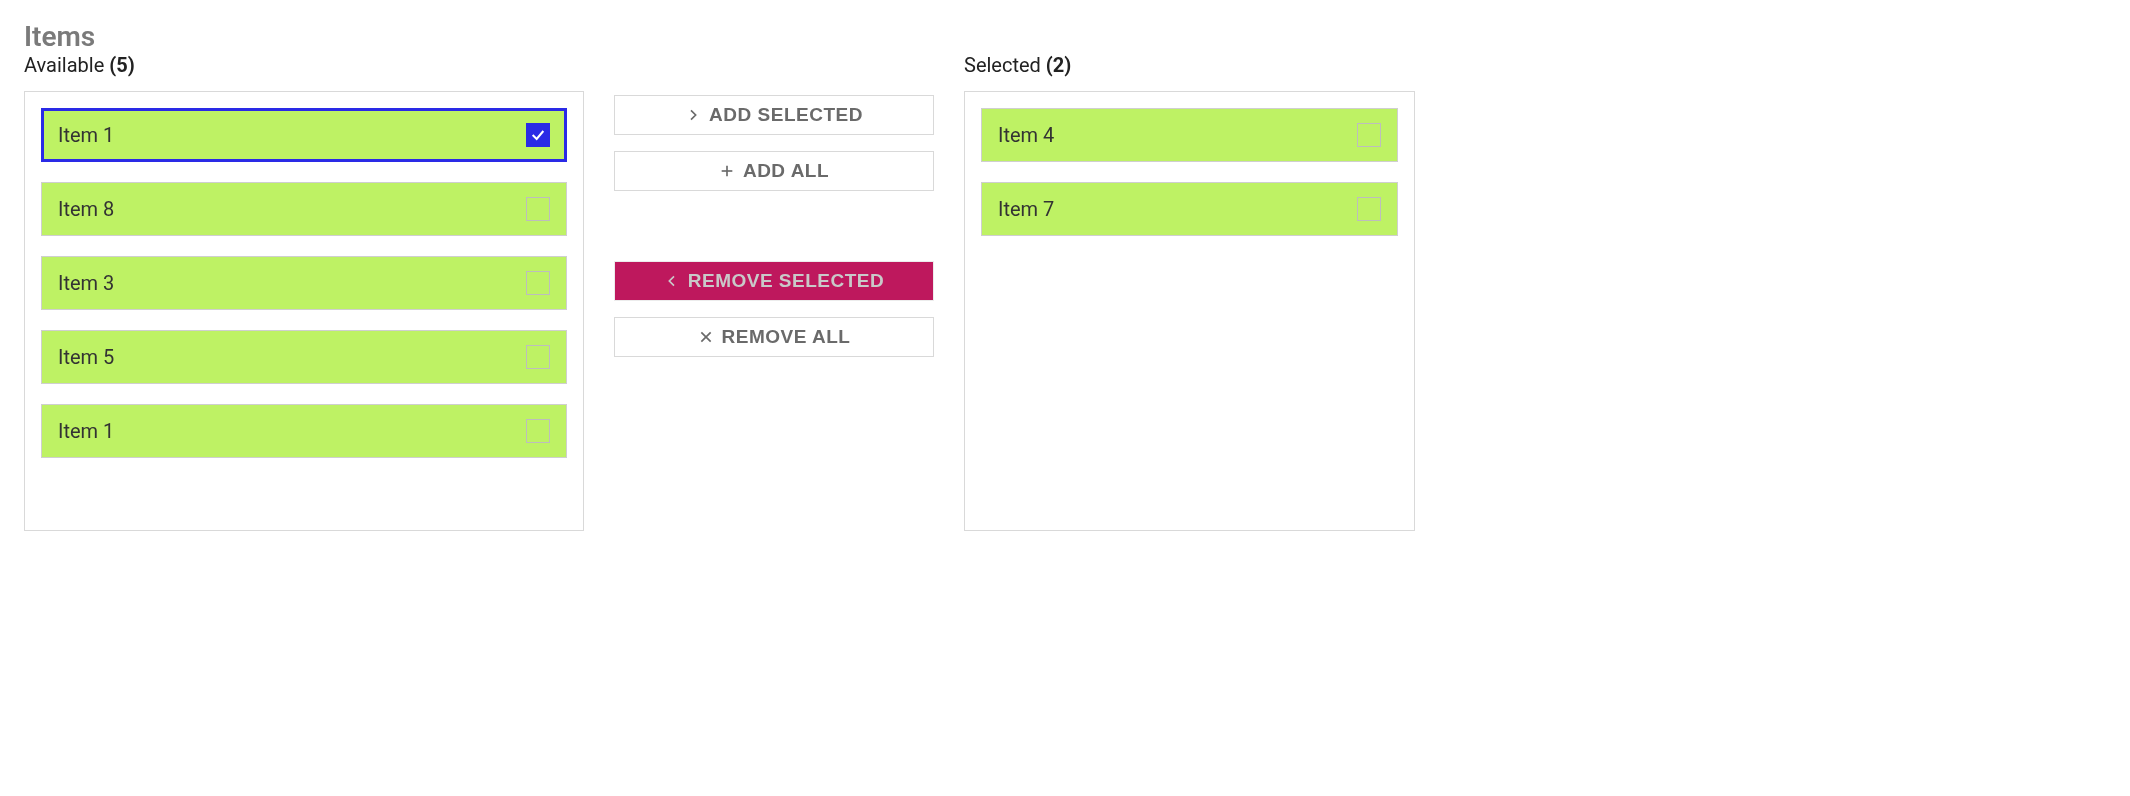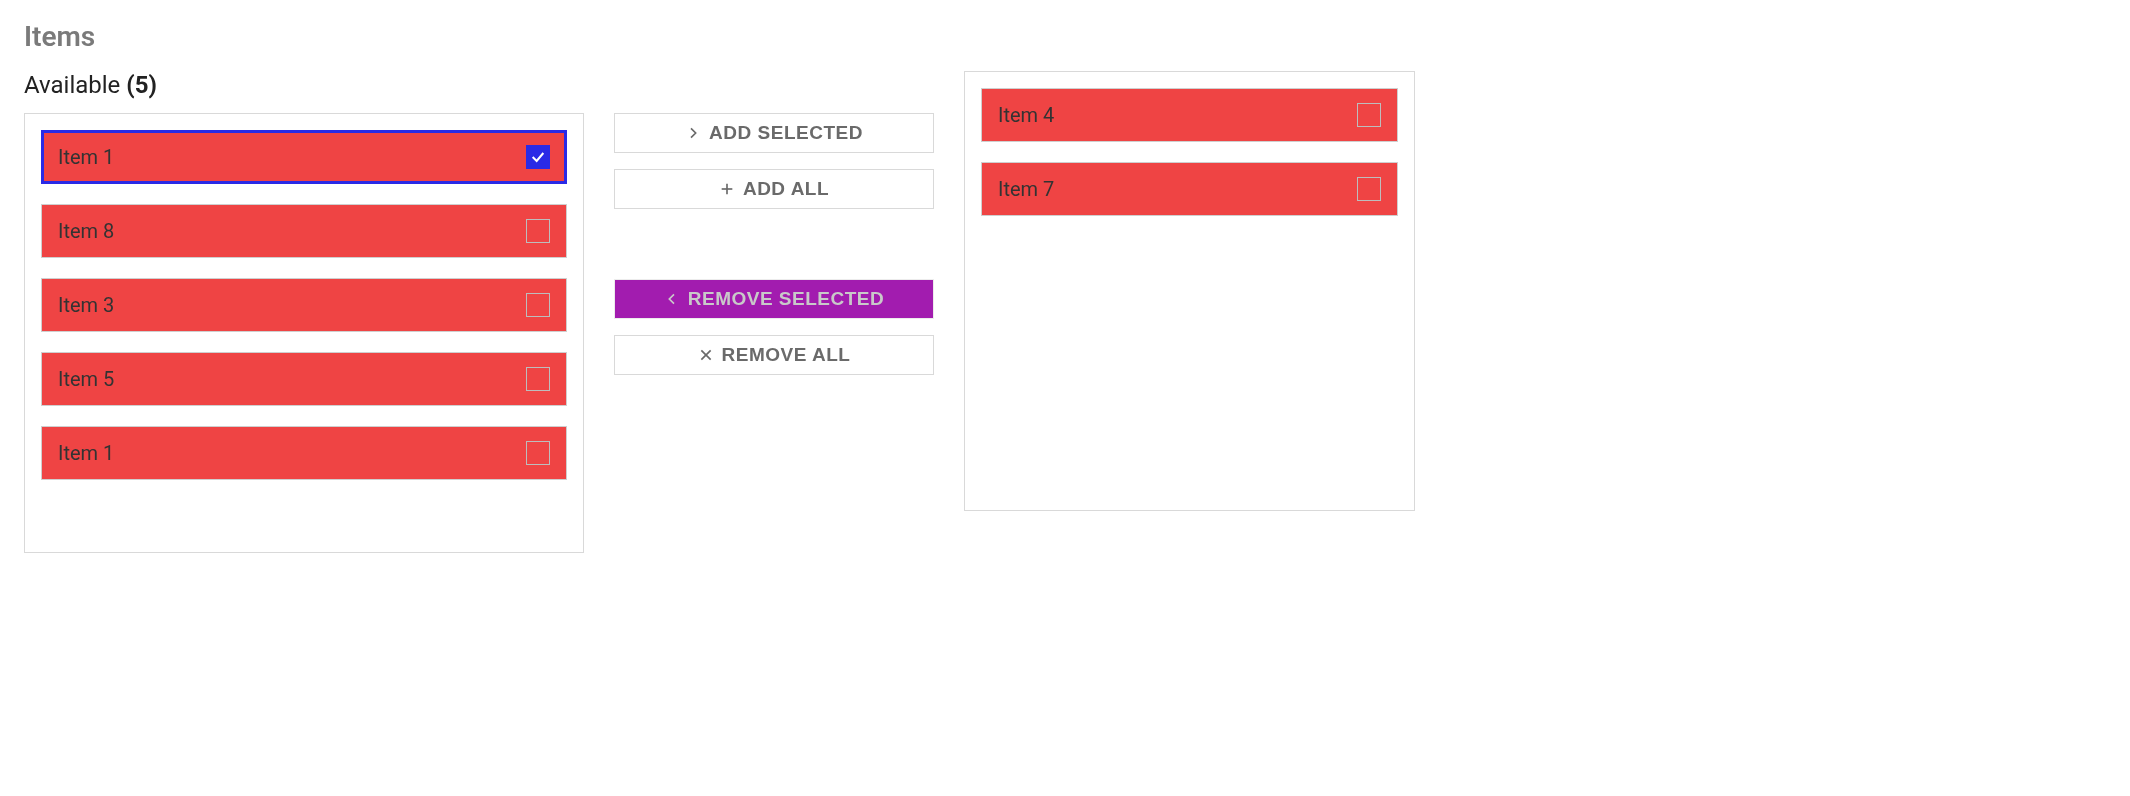--- a/index.html
+++ b/index.html
@@ -10,33 +10,32 @@
     body {
       font-family: -apple-system, BlinkMacSystemFont, "Segoe UI", Roboto, "Helvetica Neue", Arial, sans-serif;
       padding: 20px 24px;
       background: #fff;
       color: #333;
     }
     .section-title {
       font-size: 28px;
       font-weight: 600;
       color: #7a7a7a;
-      margin-bottom: 18px;
     }
     .dual-list {
       display: flex;
       align-items: flex-start;
       gap: 30px;
     }
     .panel-wrapper {
       display: flex;
       flex-direction: column;
     }
     .panel-label {
-      font-size: 24px;
+      font-size: 20px;
       color: #222;
       margin-bottom: 14px;
     }
     .panel-label .count {
       font-weight: 700;
     }
     .panel {
       border: 1px solid #d9d9d9;
       width: 560px;
       min-height: 440px;
@@ -48,21 +47,21 @@
     .list-item {
       display: flex;
       align-items: center;
       justify-content: space-between;
       border: 1px solid #cfcfcf;
       padding: 14px 16px;
       font-size: 20px;
       color: #333;
       margin-bottom: 20px;
       cursor: pointer;
-      background: #ef4444;
+      background: #bef264;
     }
     .list-item:last-child {
       margin-bottom: 16px;
     }
     .list-item.active {
       border: 3px solid #2a2ae6;
       padding: 12px 14px;
     }
     .checkbox {
       width: 24px;
@@ -111,21 +110,21 @@
       letter-spacing: 0.5px;
       color: #6a6a6a;
       display: flex;
       align-items: center;
       justify-content: center;
       gap: 8px;
       cursor: pointer;
       text-transform: uppercase;
     }
     .action-btn.disabled {
-      background: #a21caf;
+      background: #be185d;
       color: #c9c9c9;
       border-color: #ececec;
       cursor: not-allowed;
     }
     .action-btn .icon {
       display: inline-flex;
       align-items: center;
       justify-content: center;
     }
     .action-btn .icon svg {
@@ -215,20 +214,24 @@
               <line x1="5" y1="5" x2="19" y2="19"></line>
               <line x1="19" y1="5" x2="5" y2="19"></line>
             </svg>
         </span>
         <span>Remove All</span>
       </button>
     </div>
   </div>
 
   <div class="panel-wrapper">
+    <div class="panel-label">
+      <span>Selected</span>
+      <span class="count">(2)</span>
+    </div>
     <div class="panel selected-panel" id="selected-panel">
         <div class="list-item">
           <span>Item 4</span>
           <span class="checkbox"></span>
         </div>
         <div class="list-item">
           <span>Item 7</span>
           <span class="checkbox"></span>
         </div>
       </div>

